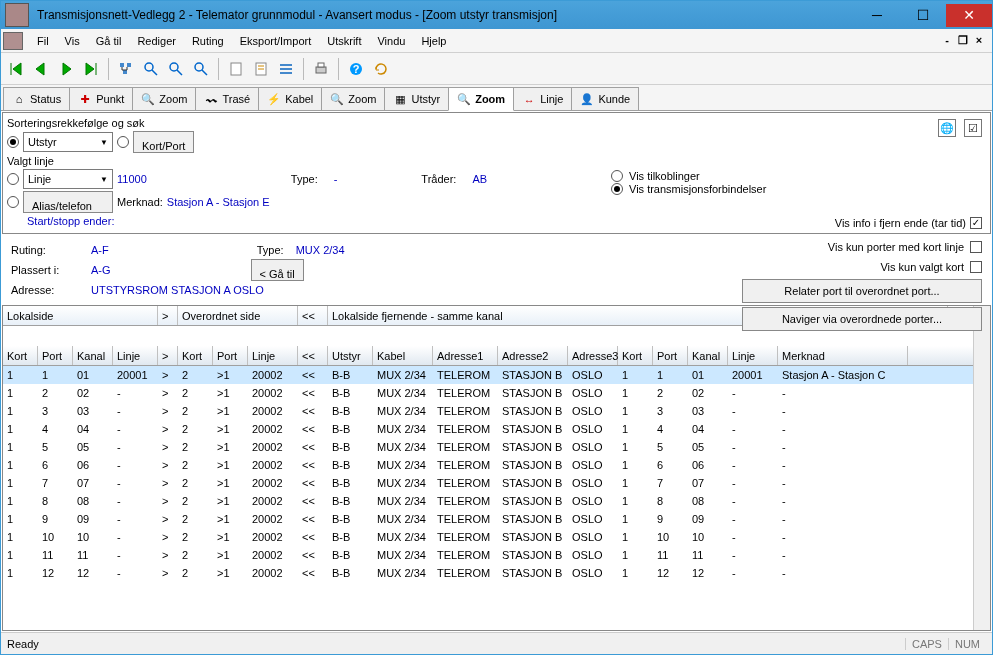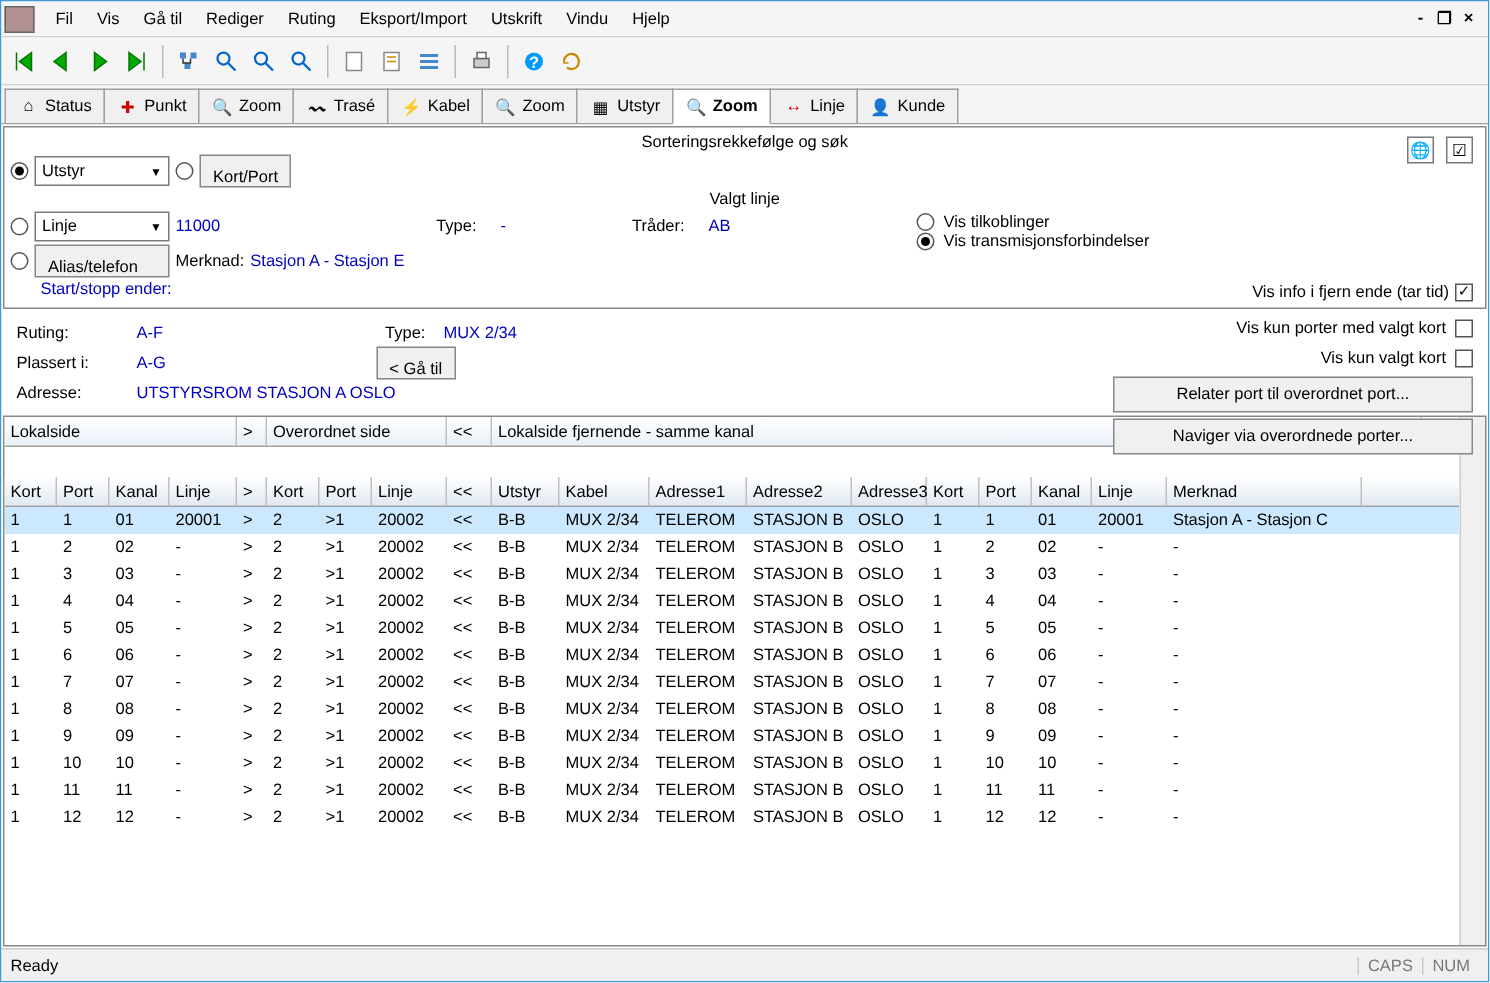--- a/index.html
+++ b/index.html
@@ -20,21 +20,21 @@
 .toolbar .sep { width: 1px; height: 22px; background: #bbb; margin: 0 3px; }
 .toolbar .tbtn { width: 22px; height: 22px; display: flex; align-items: center; justify-content: center; cursor: default; }
 .toolbar .tbtn svg { width: 16px; height: 16px; }
 .tabs { height: 26px; background: #f5f5f5; display: flex; align-items: flex-end; padding: 0 2px; border-bottom: 1px solid #a0a0a0; }
 .tab { height: 23px; padding: 0 8px; display: flex; align-items: center; gap: 4px; border: 1px solid #a0a0a0; border-bottom: none; background: #f0f0f0; margin-right: -1px; cursor: default; font-size: 11px; }
 .tab.active { background: #fff; border-bottom: 1px solid #fff; position: relative; z-index: 2; margin-bottom: -1px; height: 24px; font-weight: bold; }
 .tab .ticon { width: 14px; height: 14px; display: flex; align-items: center; justify-content: center; }
 .content { flex: 1; display: flex; flex-direction: column; overflow: hidden; background: #fff; }
 .panel-top { border: 1px solid #888; margin: 1px; padding: 4px; position: relative; }
 .sort-section { margin-bottom: 2px; }
-.lbl-section { font-size: 11px; text-align: center; }
+.lbl-section { font-size: 11px; }
 .row { display: flex; align-items: center; gap: 4px; margin: 2px 0; }
 .radio { width: 12px; height: 12px; border: 1px solid #555; border-radius: 50%; display: inline-flex; align-items: center; justify-content: center; }
 .radio.checked::after { content: ""; width: 6px; height: 6px; background: #000; border-radius: 50%; }
 .combo { height: 20px; border: 1px solid #7a7a7a; background: #fff; display: flex; align-items: center; padding: 0 4px; }
 .combo .arrow { margin-left: auto; font-size: 8px; }
 .btn-small { height: 22px; border: 1px solid #888; background: #f0f0f0; padding: 0 8px; display: flex; align-items: flex-end; cursor: default; }
 .rhs-icons { position: absolute; right: 8px; top: 6px; display: flex; gap: 8px; }
 .rhs-icons .icon { width: 18px; height: 18px; border: 1px solid #777; display: flex; align-items: center; justify-content: center; }
 .view-opts { position: absolute; left: 580px; top: 56px; }
 .view-opts .row { margin: 1px 0; gap: 6px; padding-left: 28px; }
@@ -68,20 +68,29 @@
 .c-kort2{width:35px}.c-port2{width:35px}.c-linje2{width:50px}.c-lt{width:30px}
 .c-utstyr{width:45px}.c-type{width:60px}.c-a1{width:65px}.c-a2{width:70px}.c-a3{width:50px}
 .c-kort3{width:35px}.c-port3{width:35px}.c-kanal3{width:40px}.c-linje3{width:50px}.c-merknad{width:130px}
 .g-lokal{width:155px}.g-gt{width:20px}.g-over{width:120px}.g-lt{width:30px}.g-fjern{width:620px}
 </style>
 </head>
 <body>
 
 <div class="window">
 
+  <div class="titlebar">
+    <div class="app-icon"></div>
+    <div class="title">Transmisjonsnett-Vedlegg 2 - Telemator grunnmodul - Avansert modus - [Zoom utstyr transmisjon]</div>
+    <div class="btns">
+      <div class="btn">─</div>
+      <div class="btn">☐</div>
+      <div class="btn close">✕</div>
+    </div>
+  </div>
 
   <div class="menubar">
     <div class="menu-icon"></div>
     <span class="menu-item">Fil</span>
     <span class="menu-item">Vis</span>
     <span class="menu-item">Gå til</span>
     <span class="menu-item">Rediger</span>
     <span class="menu-item">Ruting</span>
     <span class="menu-item">Eksport/Import</span>
     <span class="menu-item">Utskrift</span>
@@ -302,21 +311,21 @@
         <div class="btn-small">
             <span>&lt; Gå til</span>
           </div>
       </div>
       <div class="field-row">
         <span class="label">Adresse:</span>
         <span class="val">UTSTYRSROM STASJON A OSLO</span>
       </div>
       <div class="right-mid">
         <div class="row">
-            <span>Vis kun porter med valgt kort</span>
+            <span>Vis kun porter med kort linje</span>
             <span class="chk"></span>
           </div>
         <div class="row">
             <span>Vis kun valgt kort</span>
             <span class="chk"></span>
           </div>
         <div class="btn-wide">
             <span>Relater port til overordnet port...</span>
           </div>
         <div class="btn-wide">

